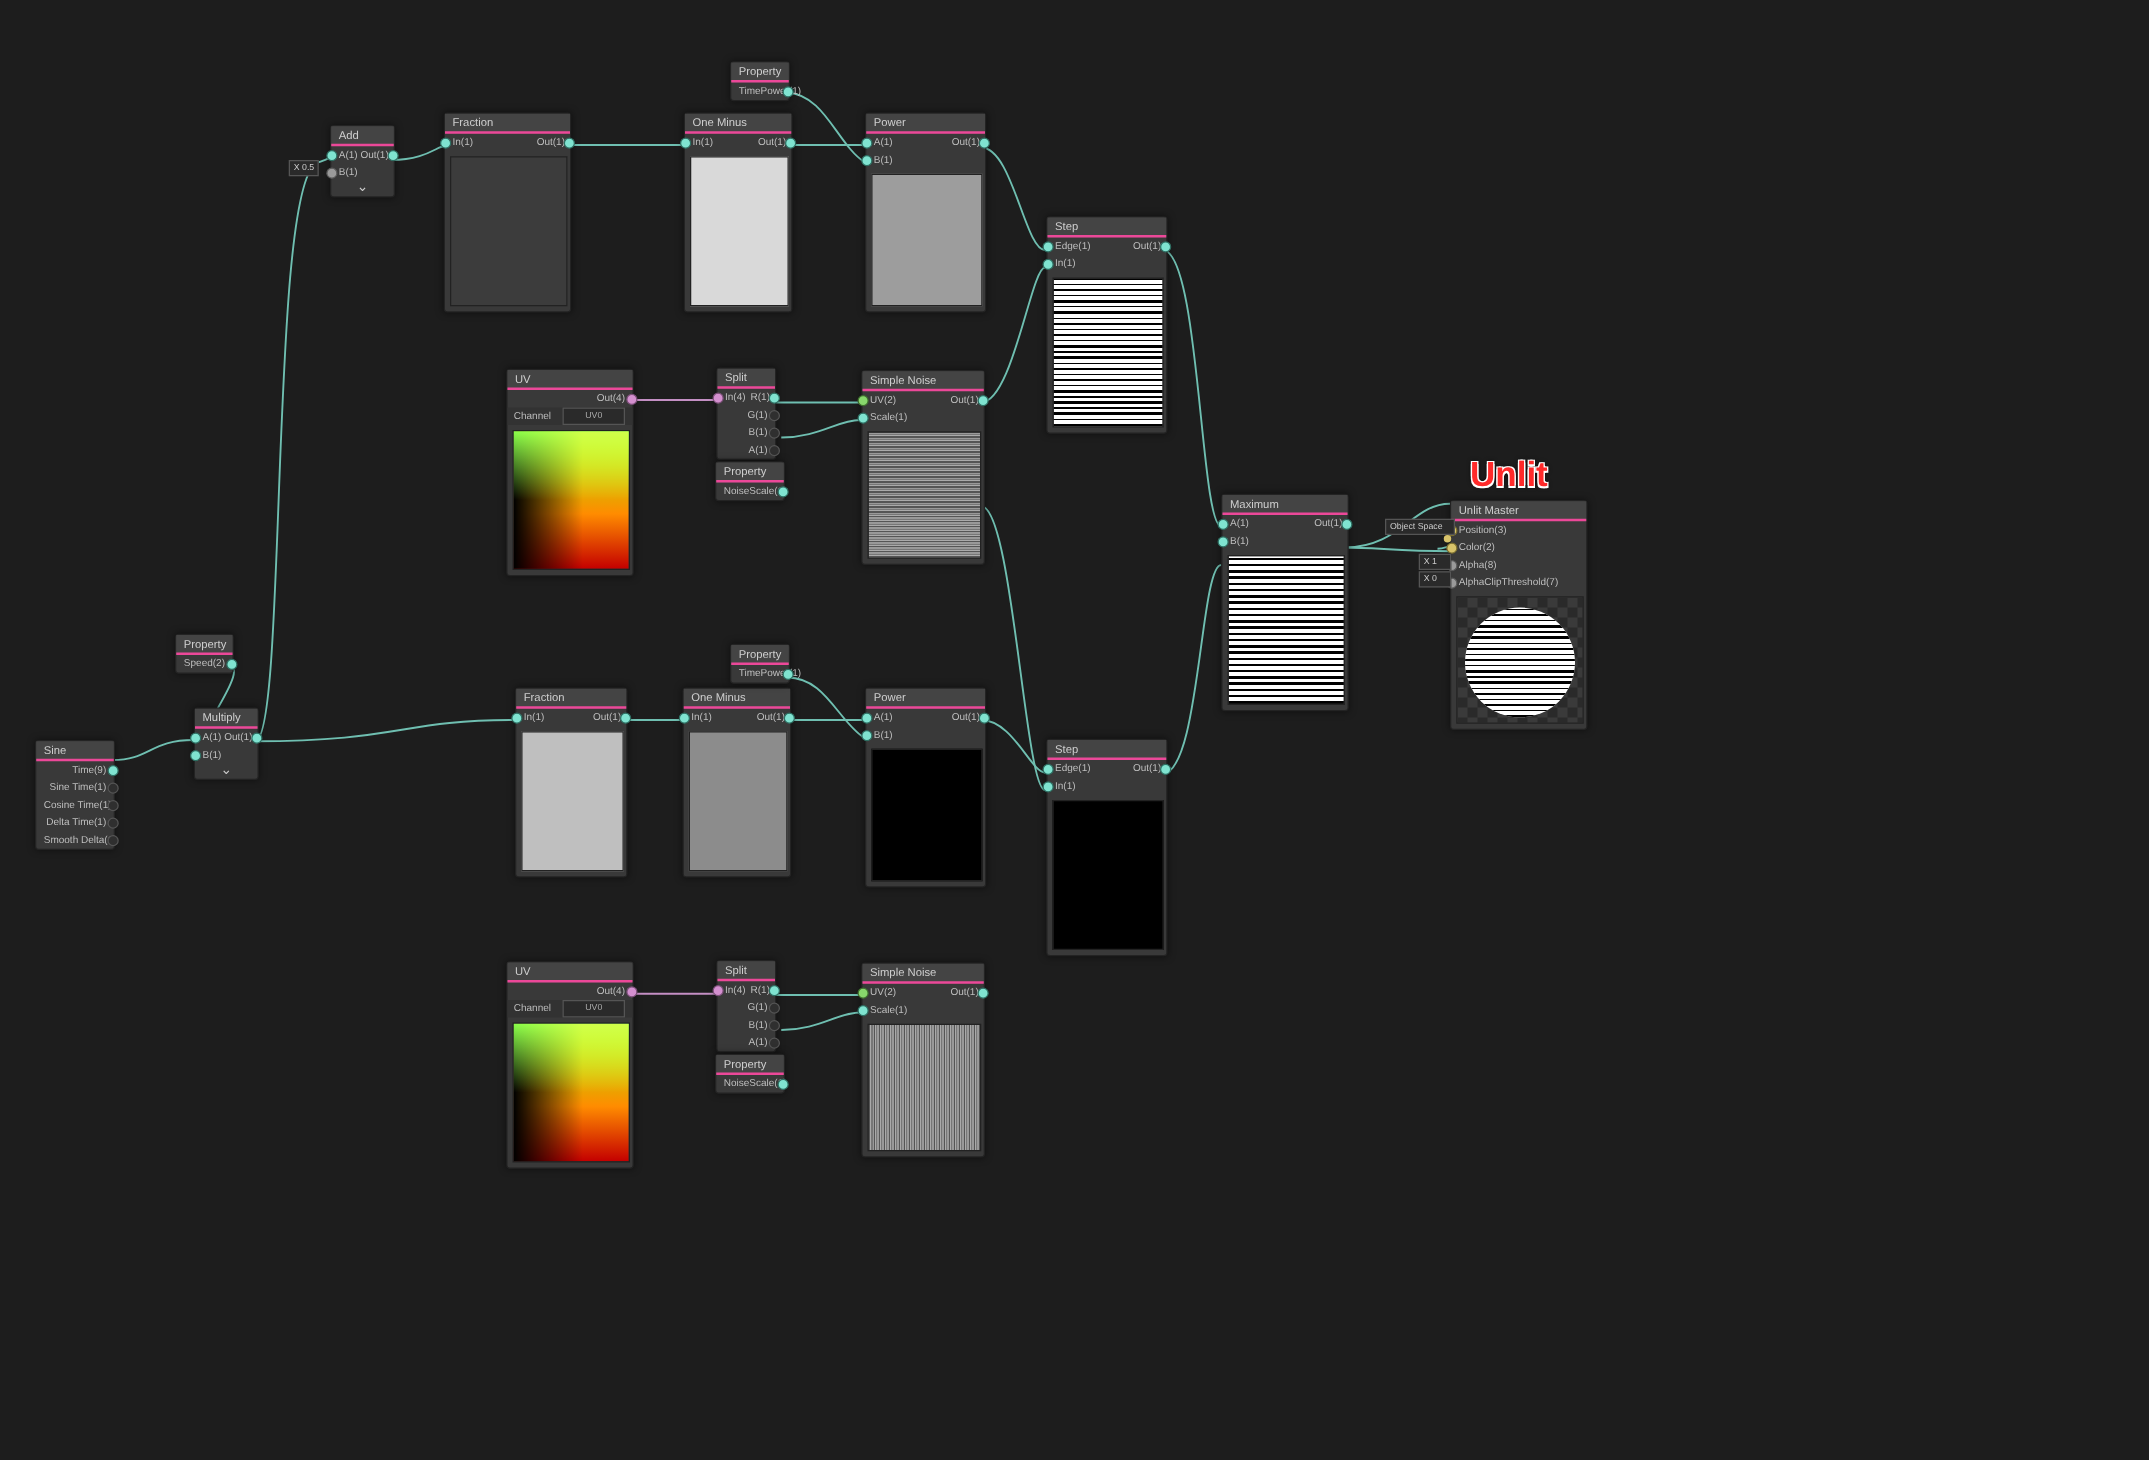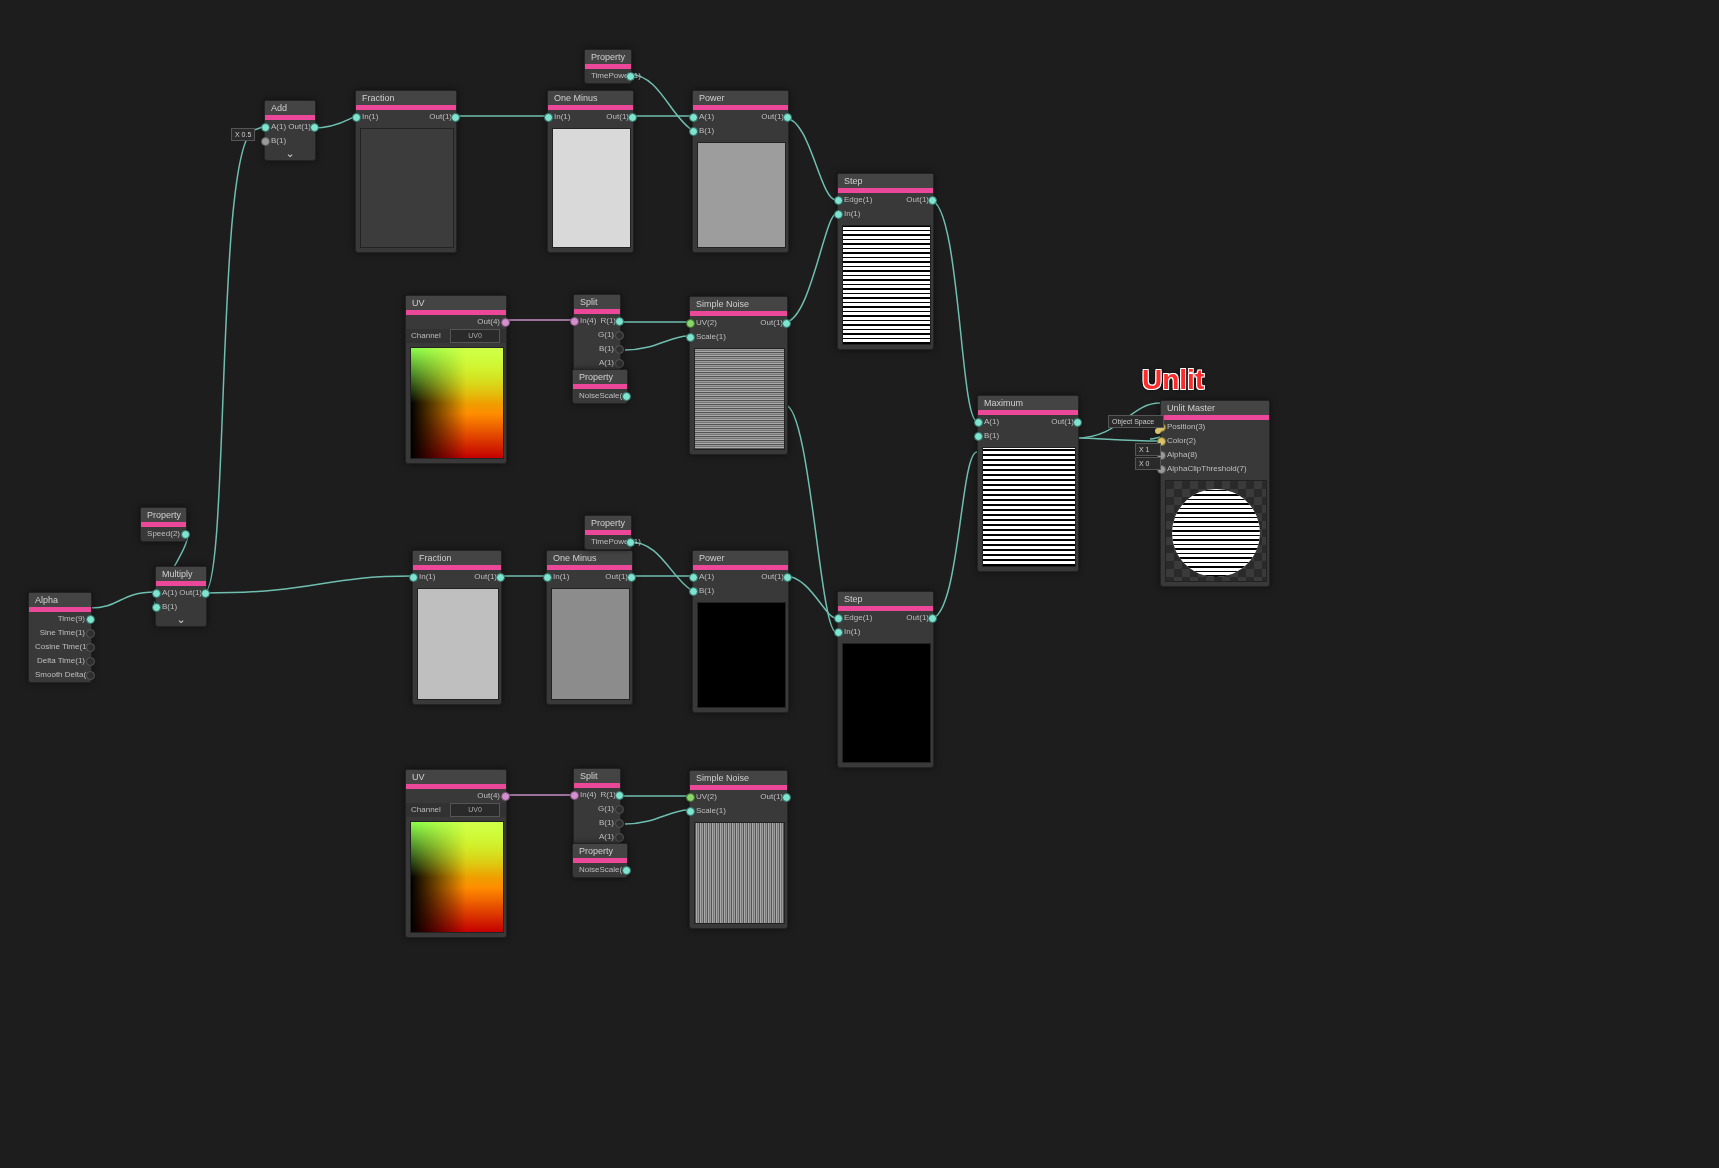--- a/index.html
+++ b/index.html
@@ -1,18 +1,18 @@
 <!DOCTYPE html>
 <html><head>
 <meta charset="utf-8">
 <style>
   html,body{margin:0;padding:0;width:1719px;height:1168px;background:#1d1d1d;font-family:Arial,Helvetica,sans-serif;font-size:9px;color:#b8b8b8;overflow:hidden}
   svg.wires{position:absolute;left:0;top:0;width:1719px;height:1168px;pointer-events:none;z-index:1}
   .node{position:absolute;background:#393939;border:1px solid #232323;border-radius:3px;box-shadow:0 0 6px rgba(0,0,0,.5);z-index:2}
-  .node .title{background:#444;height:14px;line-height:14px;padding:0 6px;font-size:9px;color:#cfcfcf;border-bottom:5px solid #ec4899}
+  .node .title{background:#444;height:14px;line-height:14px;padding:0 6px;font-size:9px;color:#cfcfcf;border-bottom:2px solid #ec4899}
   .row{position:relative;height:14px;line-height:14px;padding:0 6px;font-size:8px;color:#bfbfbf;white-space:nowrap}
   .row .dot{position:absolute;width:7px;height:7px;border-radius:50%;top:3px}
   .row.in .dot{left:-4px}
   .row.out .dot{right:-4px}
   .row.out{text-align:right}
   .dot.cyan{background:#7fe3d0;border:1px solid #2e6e62}
   .dot.green{background:#88d66c;border:1px solid #3e6e2e}
   .dot.pink{background:#d48fcf;border:1px solid #7a4f77}
   .dot.grey{background:#9a9a9a;border:1px solid #5a5a5a}
   .dot.yellow{background:#d8c36a;border:1px solid #7a6e30}
@@ -57,21 +57,21 @@
     <path d="M625 824 C655 824 670 810 688 810"></path>
     <path d="M619 796 C660 796 670 796 688 796"></path>
   </g>
   <g stroke="#c48fc4" stroke-width="1.5" fill="none">
     <path d="M504 320 C540 320 550 320 572 320"></path>
     <path d="M504 795 C540 795 550 795 572 795"></path>
   </g>
 </svg>
 
 <div class="node" style="left:28px;top:592px;width:62px">
-  <div class="title">Alpha</div>
+  <div class="title">Sine</div>
   <div class="row out"><span>Time(9)</span><span class="dot cyan"></span></div>
   <div class="row out"><span>Sine Time(1)</span><span class="bullet"></span></div>
   <div class="row out"><span>Cosine Time(1)</span><span class="bullet"></span></div>
   <div class="row out"><span>Delta Time(1)</span><span class="bullet"></span></div>
   <div class="row out"><span>Smooth Delta(1)</span><span class="bullet"></span></div>
 </div>
 
 <div class="node" style="left:140px;top:507px;width:45px">
   <div class="title">Property</div>
   <div class="row out"><span>Speed(2)</span><span class="dot cyan"></span></div>
@@ -250,21 +250,21 @@
 
 <div class="node" style="left:977px;top:395px;width:100px">
   <div class="title">Maximum</div>
   <div class="row in"><span class="dot cyan"></span><span>A(1)</span>
     <span style="position:absolute;right:4px">Out(1)</span>
     <span class="dot cyan" style="right:-4px;left:auto"></span></div>
   <div class="row in"><span class="dot cyan"></span><span>B(1)</span></div>
   <div class="preview" style="width:92px;height:118px;background:repeating-linear-gradient(0deg,#000 0 2px,#fff 2px 5px,#000 5px 7px,#fff 7px 10px)"></div>
 </div>
 
-<div class="unlit-label" style="left:1142px;top:364px">Unlit</div>
+<div class="unlit-label" style="left:1176px;top:364px">Unlit</div>
 
 <div class="node" style="left:1160px;top:400px;width:108px">
   <div class="title">Unlit Master</div>
   <div class="row in"><span class="dot yellow"></span><span>Position(3)</span></div>
   <div class="row in"><span class="dot yellow"></span><span>Color(2)</span></div>
   <div class="row in"><span class="dot grey"></span><span>Alpha(8)</span></div>
   <div class="row in"><span class="dot grey"></span><span>AlphaClipThreshold(7)</span></div>
   <div class="preview" style="width:100px;height:100px;background:repeating-conic-gradient(#3a3a3a 0 25%,#2a2a2a 0 50%) 0 0/16px 16px;position:relative">
     <div style="position:absolute;left:6px;top:8px;width:88px;height:88px;border-radius:50%;background:#fff"></div>
     <div style="position:absolute;left:6px;top:8px;width:88px;height:88px;border-radius:50%;background:repeating-linear-gradient(0deg,#000 0 2px,transparent 2px 5px,#000 5px 6px,transparent 6px 9px)"></div>

